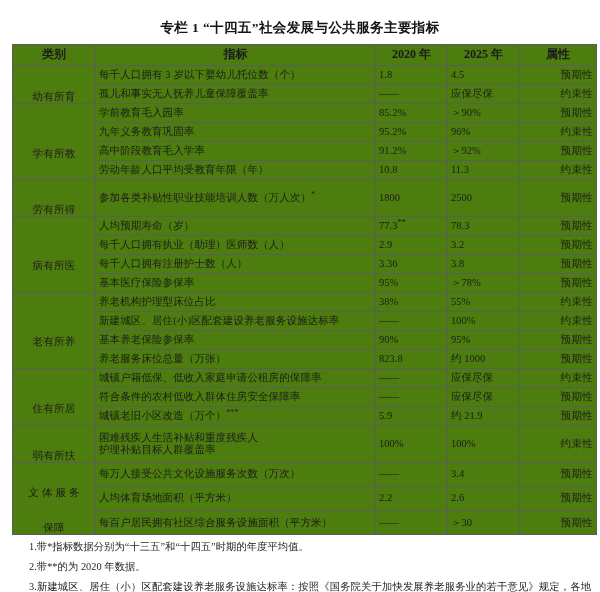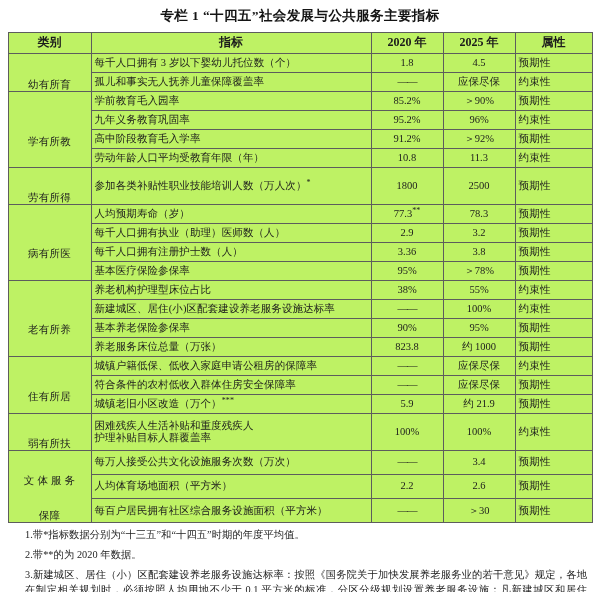--- a/index.html
+++ b/index.html
@@ -13,38 +13,38 @@
     height: 592px;
     font-family: "Liberation Serif", "DejaVu Serif", serif;
     color: #1a1a1a;
     overflow: hidden;
     position: relative;
   }
   #page {
     width: 600px;
     height: 572px;
     box-sizing: border-box;
-    padding: 0;
+    padding: 12px;
     position: relative;
   }
   .doc-title {
     text-align: center;
     font-size: 13.5px;
     font-weight: bold;
     letter-spacing: 0.4px;
     padding-top: 7px;
     padding-bottom: 7px;
     color: #141414;
   }
   table.matrix {
     border-collapse: collapse;
     width: 584px;
     margin: 0 auto;
     table-layout: fixed;
-    background: #bef264;
+    background: #4d7c0f;
   }
   table.matrix th,
   table.matrix td {
     border: 1px solid #5d5d5d;
     padding: 0 3px;
     font-size: 10.5px;
     line-height: 1.12;
     vertical-align: middle;
     color: #1c1c1c;
     box-sizing: border-box;
@@ -73,26 +73,26 @@
   td.cat .cat-wrap {
     display: block;
     margin-top: 24px;
   }
   td.ind {
     text-align: left;
     padding-left: 6px;
     letter-spacing: 0.1px;
   }
   td.val {
-    text-align: center;
+    text-align: left;
     padding-left: 6px;
     font-size: 10.5px;
   }
   td.attr {
-    text-align: left;
+    text-align: right;
     font-size: 10.5px;
     letter-spacing: 0.3px;
   }
   .sup {
     font-size: 8px;
     vertical-align: super;
     line-height: 0;
   }
   .dash {
     letter-spacing: -1px;

